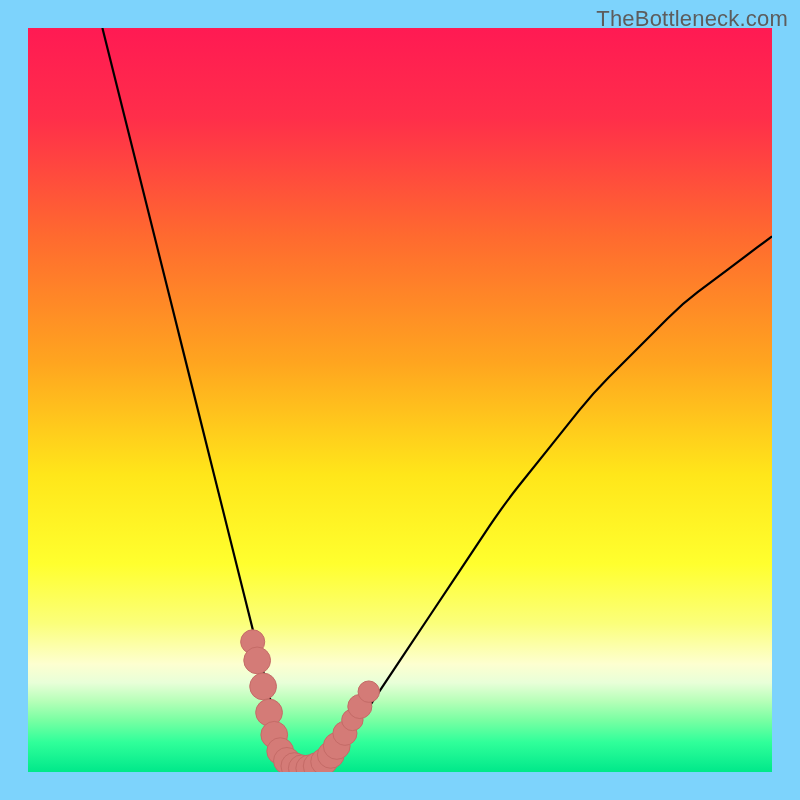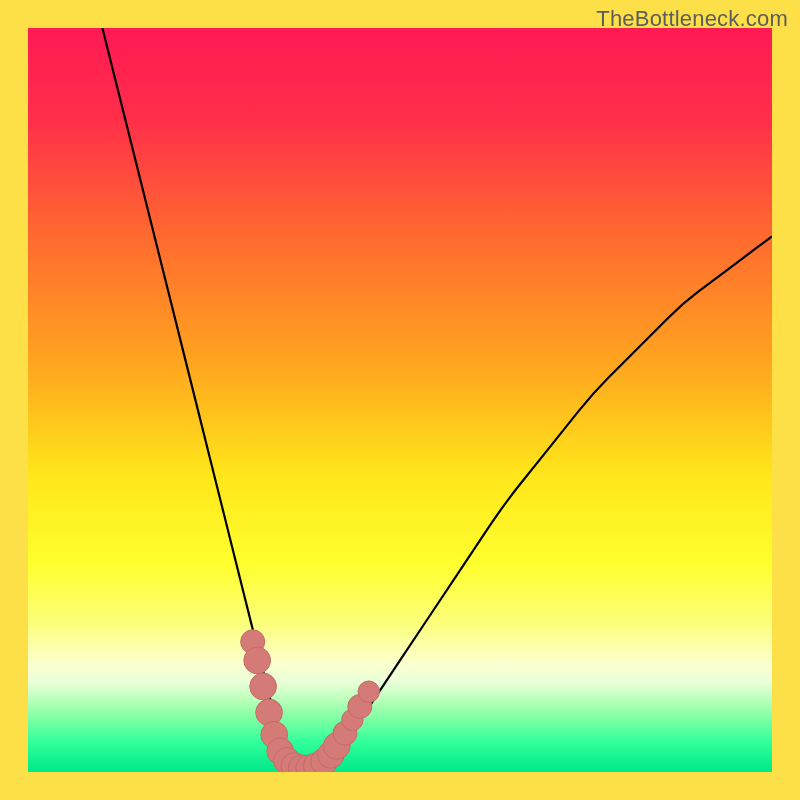--- a/index.html
+++ b/index.html
@@ -7,21 +7,21 @@
     padding: 0;
     width: 800px;
     height: 800px;
     background: #000;
     overflow: hidden;
     font-family: Arial, Helvetica, sans-serif;
   }
   .frame {
     position: absolute;
     inset: 0;
-    background: #fde047;
+    background: #7dd3fc;
   }
   .plot {
     position: absolute;
     left: 28px;
     top: 28px;
     width: 744px;
     height: 744px;
     overflow: hidden;
   }
   .watermark {

